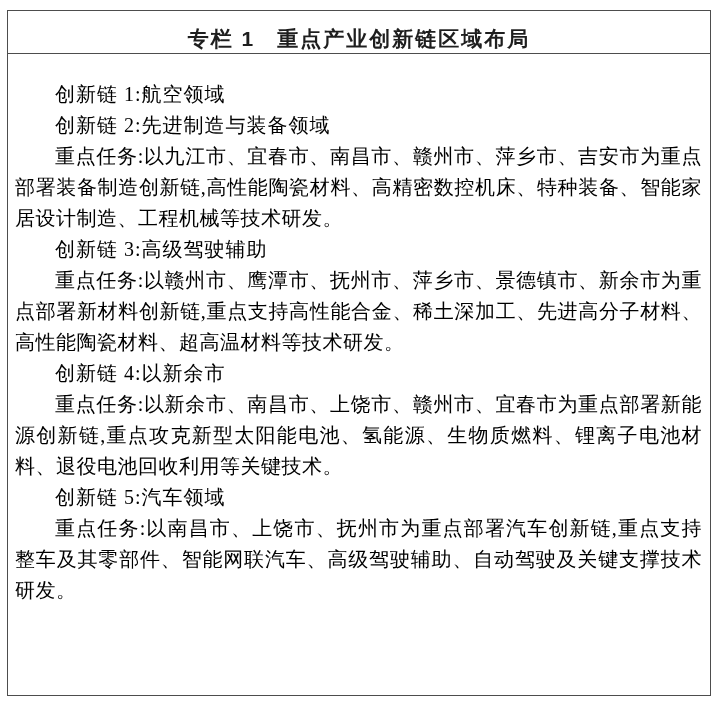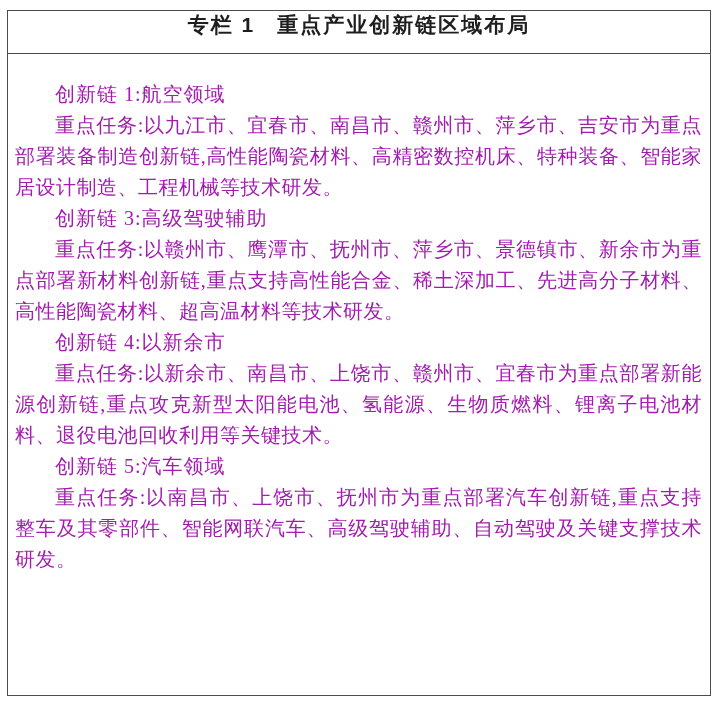--- a/index.html
+++ b/index.html
@@ -21,34 +21,34 @@
       width: 704px;
       height: 686px;
       border: 1px solid #4d4d4d;
       box-sizing: border-box;
       background: #ffffff;
     }
     .panel-title {
       height: 42px;
       border-bottom: 1px solid #4d4d4d;
       display: flex;
-      align-items: flex-start;
+      align-items: flex-end;
       justify-content: center;
       gap: 22px;
       font-family: "Liberation Sans", sans-serif;
       font-weight: 700;
       font-size: 21px;
       letter-spacing: 2px;
       color: #1e1e1e;
     }
     .panel-body {
       padding: 25px 8px 0 7px;
       font-size: 20px;
       line-height: 31px;
-      color: #a21caf;
+      color: #000000;
       text-align: justify;
       text-justify: inter-character;
       letter-spacing: 0.5px;
     }
     .panel-body p {
       margin: 0;
       text-indent: 2em;
     }
     .chain-heading {
       letter-spacing: 1px;
@@ -57,20 +57,21 @@
 </head>
 <body>
 
 <div class="panel">
   <div class="panel-title">
     <span>专栏 1</span>
     <span>重点产业创新链区域布局</span>
   </div>
   <div class="panel-body">
     <p class="chain-heading">创新链 1:航空领域</p>
+    <p class="chain-heading">创新链 2:先进制造与装备领域</p>
     <p class="chain-task">重点任务:以九江市、宜春市、南昌市、赣州市、萍乡市、吉安市为重点部署装备制造创新链,高性能陶瓷材料、高精密数控机床、特种装备、智能家居设计制造、工程机械等技术研发。</p>
     <p class="chain-heading">创新链 3:高级驾驶辅助</p>
     <p class="chain-task">重点任务:以赣州市、鹰潭市、抚州市、萍乡市、景德镇市、新余市为重点部署新材料创新链,重点支持高性能合金、稀土深加工、先进高分子材料、高性能陶瓷材料、超高温材料等技术研发。</p>
     <p class="chain-heading">创新链 4:以新余市</p>
     <p class="chain-task">重点任务:以新余市、南昌市、上饶市、赣州市、宜春市为重点部署新能源创新链,重点攻克新型太阳能电池、氢能源、生物质燃料、锂离子电池材料、退役电池回收利用等关键技术。</p>
     <p class="chain-heading">创新链 5:汽车领域</p>
     <p class="chain-task">重点任务:以南昌市、上饶市、抚州市为重点部署汽车创新链,重点支持整车及其零部件、智能网联汽车、高级驾驶辅助、自动驾驶及关键支撑技术研发。</p>
   </div>
 </div>
 

